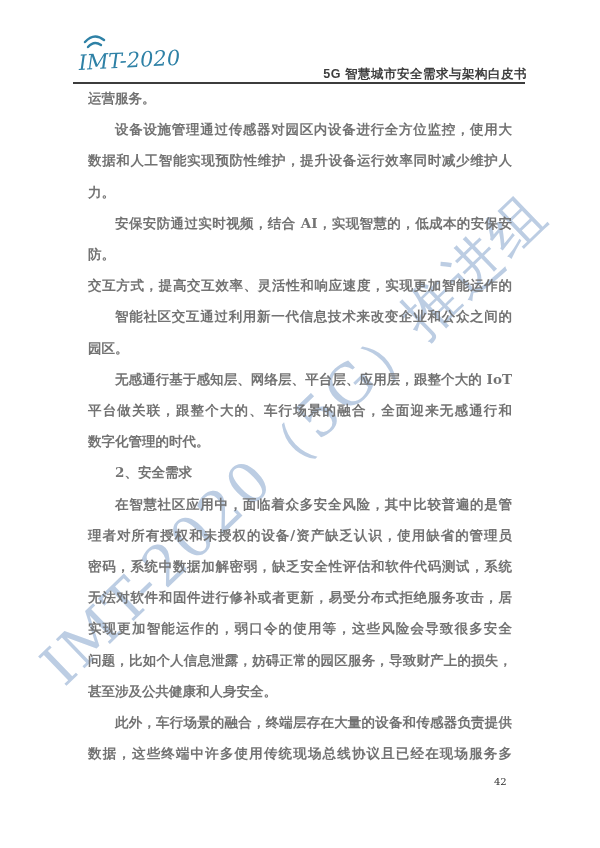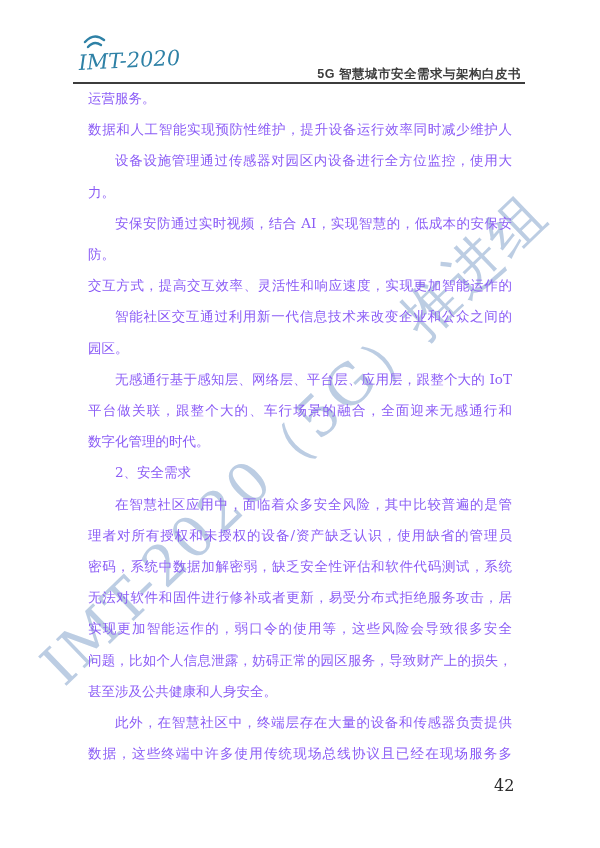--- a/index.html
+++ b/index.html
@@ -32,21 +32,21 @@
     position: absolute;
     left: 78px;
     top: 33px;
     width: 110px;
     height: 44px;
     z-index: 2;
   }
   .header-title {
     position: absolute;
     top: 66px;
-    right: 79px;
+    right: 73px;
     font-size: 12.5px;
     font-weight: bold;
     letter-spacing: 0.5px;
     color: #3d3d3d;
     z-index: 2;
     font-family: "Liberation Sans", sans-serif;
   }
   .header-rule {
     position: absolute;
     left: 73px;
@@ -59,37 +59,38 @@
 
   
   .body-text {
     position: absolute;
     left: 88px;
     top: 83px;
     width: 424px;
     z-index: 1;
     font-size: 13.5px;
     line-height: 31.2px;
-    color: #8b5cf6;
+    color: #737373;
+    font-weight: bold;
   }
   .line {
     text-align: justify;
     text-align-last: left;
     text-justify: inter-character;
     white-space: normal;
   }
   .line.justify { text-align-last: justify; }
   .line.indent  { text-indent: 27px; }
 
   
   .page-number {
     position: absolute;
     left: 494px;
     top: 776px;
-    font-size: 16px;
+    font-size: 10px;
     color: #2b2b2b;
     z-index: 1;
   }
 </style>
 </head>
 <body>
 
 <div class="page">
 
   <div class="watermark" style="color: rgb(188, 205, 227);">IMT-2020（5G）推进组</div>
@@ -101,38 +102,38 @@
     </g>
     <text x="1" y="37" font-size="21" font-style="italic" fill="#2e81a6" font-family="DejaVu Serif, serif" transform="rotate(-3 1 37)">IMT-2020</text>
   </svg>
 
   <div class="header-title">5G 智慧城市安全需求与架构白皮书</div>
 
   <div class="header-rule"></div>
 
   <div class="body-text">
       <div class="line">运营服务。</div>
+      <div class="line indent justify">设备设施管理通过传感器对园区内设备进行全方位监控，使用大</div>
       <div class="line justify">数据和人工智能实现预防性维护，提升设备运行效率同时减少维护人</div>
-      <div class="line indent justify">设备设施管理通过传感器对园区内设备进行全方位监控，使用大</div>
       <div class="line">力。</div>
       <div class="line indent justify">安保安防通过实时视频，结合 AI，实现智慧的，低成本的安保安</div>
       <div class="line">防。</div>
       <div class="line justify">交互方式，提高交互效率、灵活性和响应速度，实现更加智能运作的</div>
       <div class="line indent justify">智能社区交互通过利用新一代信息技术来改变企业和公众之间的</div>
       <div class="line">园区。</div>
       <div class="line indent justify">无感通行基于感知层、网络层、平台层、应用层，跟整个大的 IoT</div>
       <div class="line justify">平台做关联，跟整个大的、车行场景的融合，全面迎来无感通行和</div>
       <div class="line">数字化管理的时代。</div>
       <div class="line indent">2、安全需求</div>
       <div class="line indent justify">在智慧社区应用中，面临着众多安全风险，其中比较普遍的是管</div>
       <div class="line justify">理者对所有授权和未授权的设备/资产缺乏认识，使用缺省的管理员</div>
       <div class="line justify">密码，系统中数据加解密弱，缺乏安全性评估和软件代码测试，系统</div>
       <div class="line justify">无法对软件和固件进行修补或者更新，易受分布式拒绝服务攻击，居</div>
       <div class="line justify">实现更加智能运作的，弱口令的使用等，这些风险会导致很多安全</div>
       <div class="line justify">问题，比如个人信息泄露，妨碍正常的园区服务，导致财产上的损失，</div>
       <div class="line">甚至涉及公共健康和人身安全。</div>
-      <div class="line indent justify">此外，在智慧社区中，终端层存在大量的设备和传感器负责提供</div>
+      <div class="line indent justify">此外，车行场景的融合，终端层存在大量的设备和传感器负责提供</div>
       <div class="line justify">数据，这些终端中许多使用传统现场总线协议且已经在现场服务多</div>
     </div>
 
   <div class="page-number">42</div>
 
 </div>
 
 </body></html>

